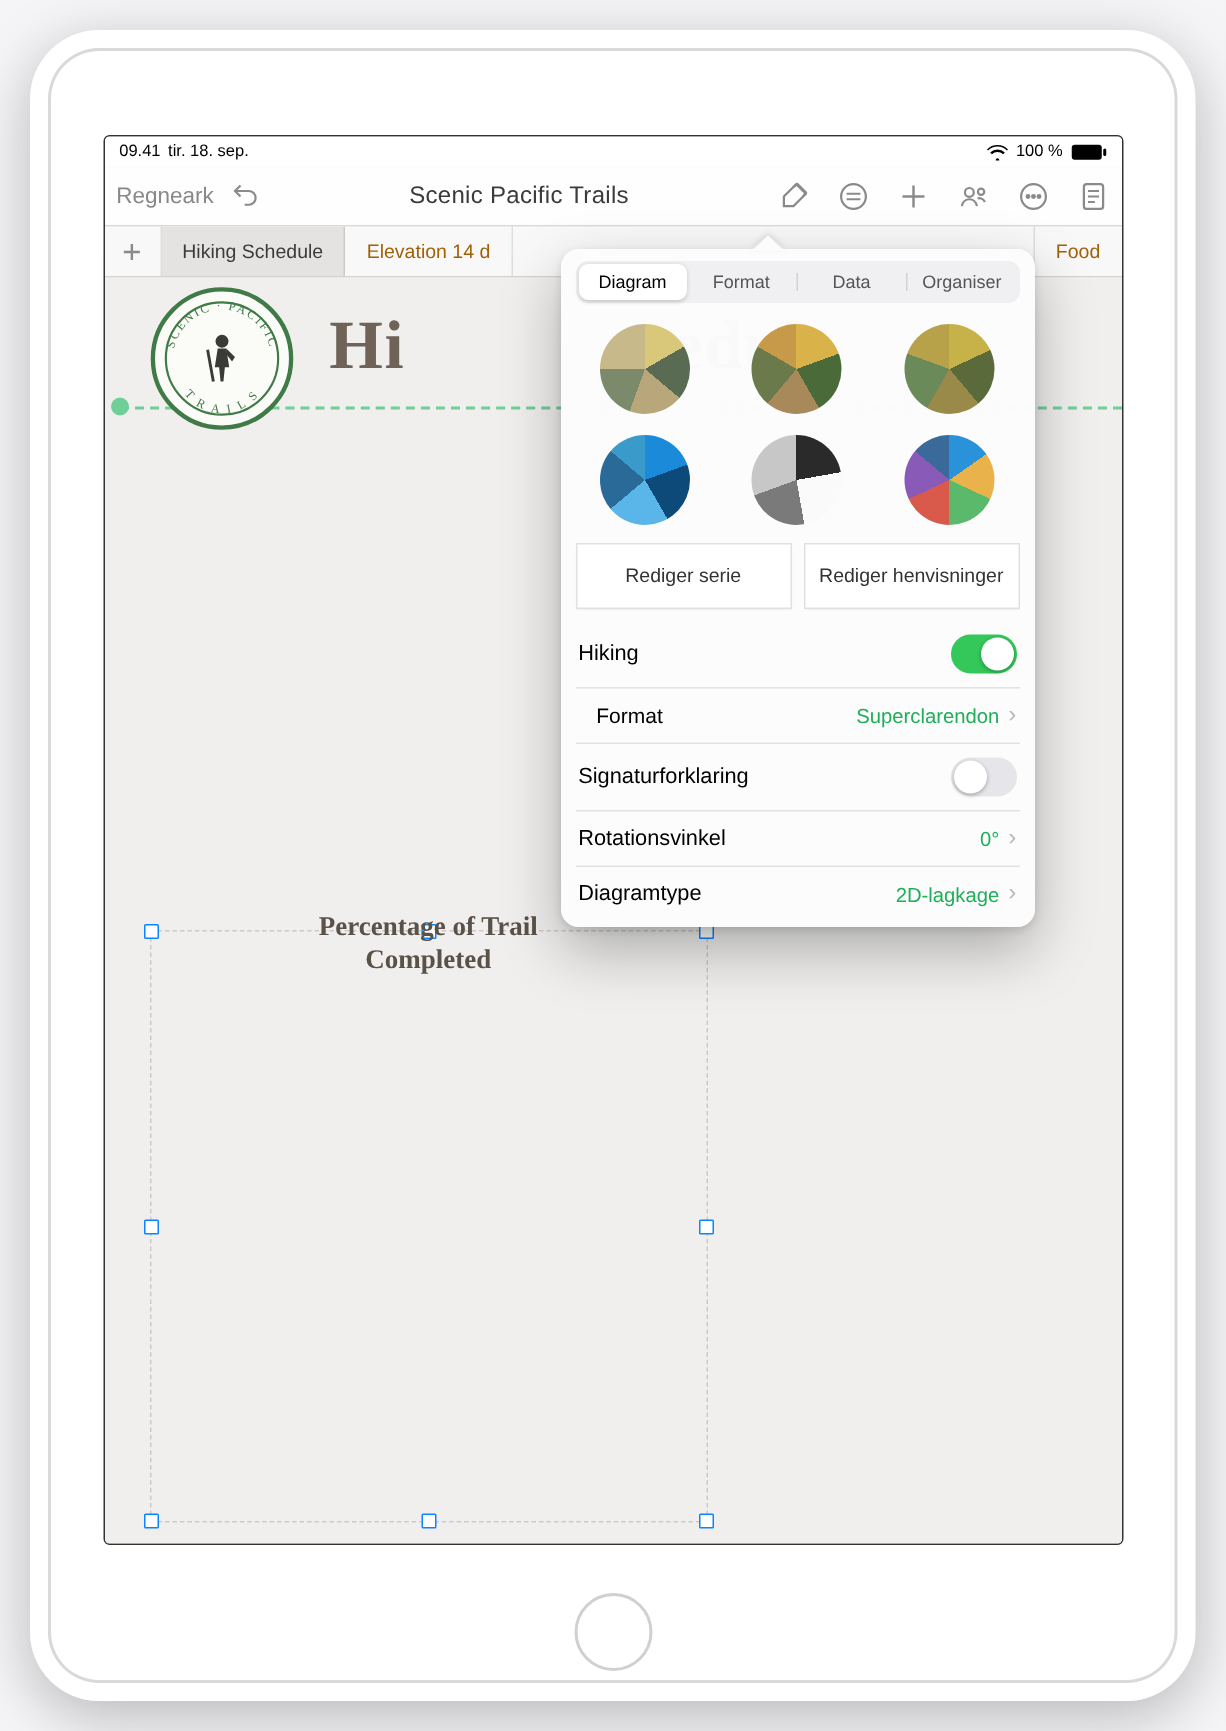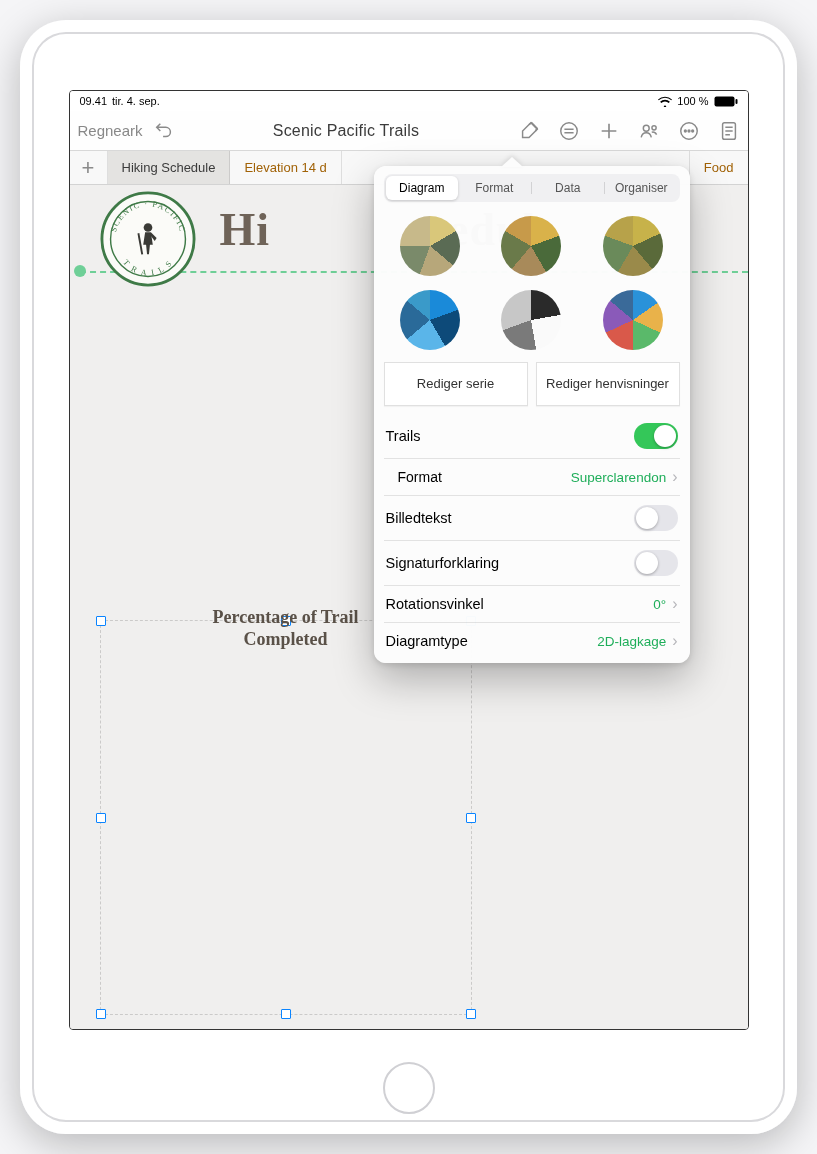--- a/index.html
+++ b/index.html
@@ -332,21 +332,21 @@
 </style>
 </head>
 <body>
 
 <div class="ipad-frame">
   <div class="screen">
 
     <div class="status-bar">
       <div class="status-left">
         <span>09.41</span>
-        <span>tir. 4. sep.</span>
+        <span>tir. 18. sep.</span>
       </div>
       <div class="status-right">
         <span>
           <svg width="14" height="11" viewBox="0 0 14 11">
               <path d="M7 9.5a1.2 1.2 0 100 2.4 1.2 1.2 0 000-2.4zM3.3 6.9a5.3 5.3 0 017.4 0l1.2-1.2a7 7 0 00-9.8 0l1.2 1.2zM.7 4.3a9 9 0 0112.6 0L14 3.6a10 10 0 00-14 0l.7.7z" fill="#000"></path>
             </svg>
         </span>
         <span>100 %</span>
         <span>
           <svg width="24" height="11" viewBox="0 0 24 11">
@@ -486,37 +486,31 @@
         <div class="style-swatch" style="background:conic-gradient(#2a92d9 0 55deg,#e9b24a 55deg 115deg,#5ab96a 115deg 180deg,#d9594a 180deg 245deg,#8a5ab9 245deg 310deg,#3a6a99 310deg 360deg)"></div>
       </div>
 
       <div class="edit-row">
         <div class="edit-btn">Rediger serie</div>
         <div class="edit-btn">Rediger henvisninger</div>
       </div>
 
       <div class="settings-list">
         <div class="row first">
-          <span>Trails</span>
+          <span>Hiking</span>
           <div class="switch on">
               <div class="knob"></div>
             </div>
         </div>
         <div class="row sub">
           <span>Format</span>
           <span class="right">
             <span class="value">Superclarendon</span>
             <span class="chev">›</span>
           </span>
-        </div>
-        <div class="row">
-          <span>Billedtekst</span>
-          <div class="switch">
-              <div class="knob"></div>
-            </div>
         </div>
         <div class="row">
           <span>Signaturforklaring</span>
           <div class="switch">
               <div class="knob"></div>
             </div>
         </div>
         <div class="row">
           <span>Rotationsvinkel</span>
           <span class="right">

